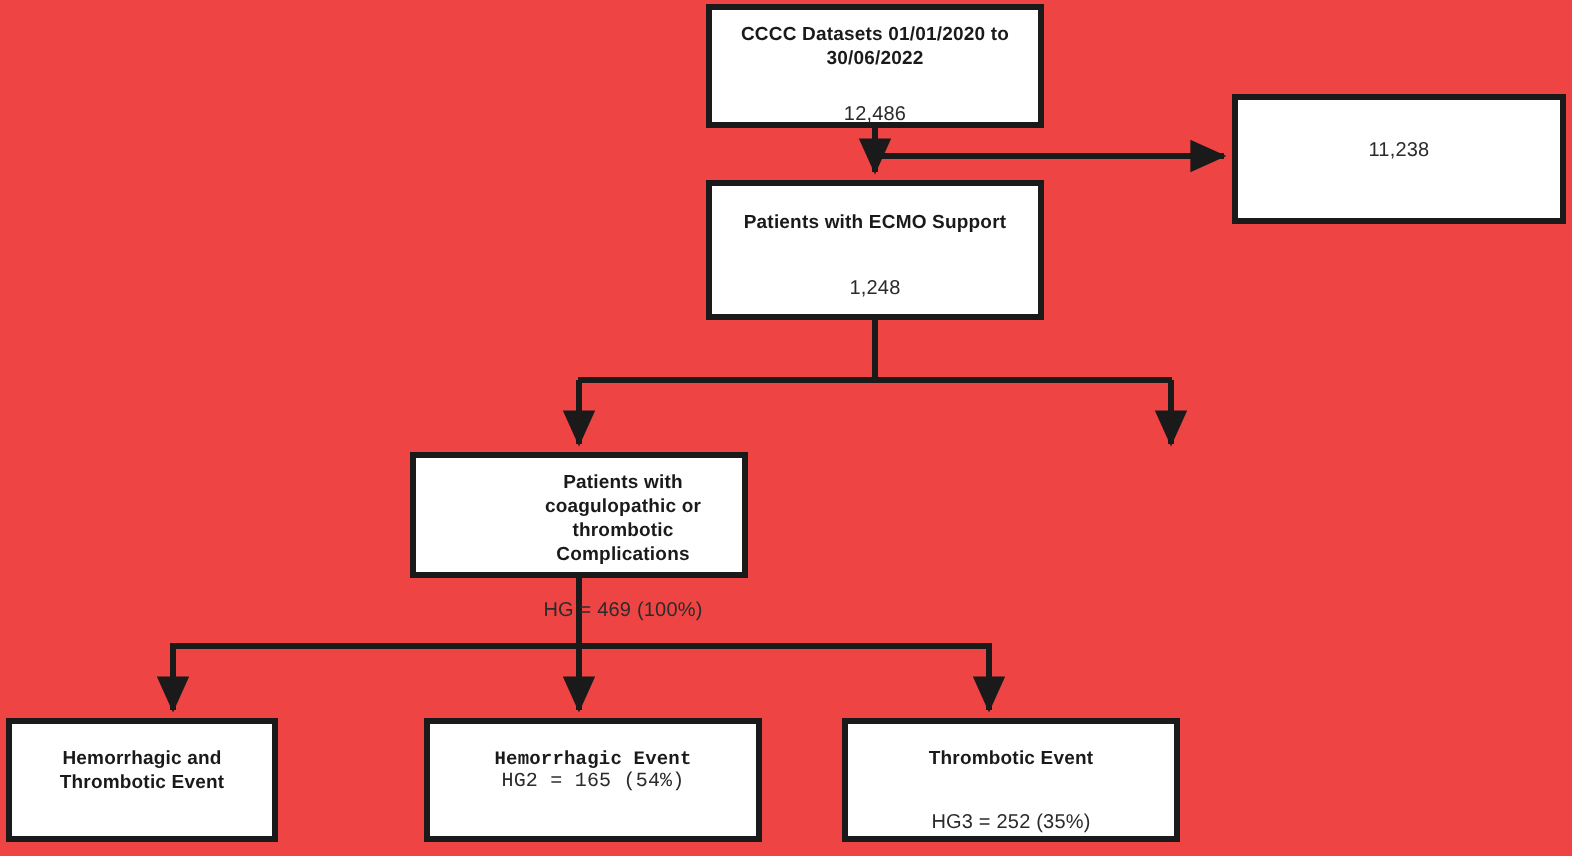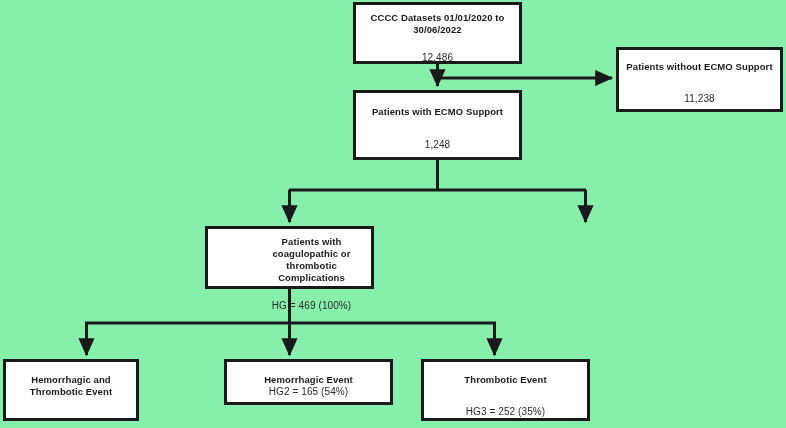--- a/index.html
+++ b/index.html
@@ -11,21 +11,21 @@
   body {
     width: 786px;
     height: 428px;
     font-family: "Liberation Sans", sans-serif;
     overflow: hidden;
   }
   #flowchart-root {
     position: relative;
     width: 786px;
     height: 428px;
-    background: #86efac;
+    background: #ef4444;
   }
   svg.connectors {
     position: absolute;
     left: 0;
     top: 0;
     width: 786px;
     height: 428px;
     pointer-events: none;
   }
   .node {
@@ -73,21 +73,21 @@
   #node-complications .node-value { margin-top: 15px; }
 
   #node-no-complications { left: 498px; top: 226px; width: 167px; height: 63px; }
   #node-no-complications .node-title { margin-top: 7px; }
   #node-no-complications .node-value { margin-top: 15px; }
 
   #node-hg1 { left: 3px;   top: 359px; width: 136px; height: 62px; gap: 11px; }
   #node-hg1 .node-title { margin-top: 12px; }
   #node-hg1 .node-value { margin-top: 20px; }
 
-  #node-hg2 { left: 224px; top: 359px; width: 169px; height: 46px; }
+  #node-hg2 { left: 212px; top: 359px; width: 169px; height: 62px; font-family: Liberation Mono, monospace; }
   #node-hg2 .node-title { margin-top: 12px; }
   #node-hg2 .node-value { }
 
   #node-hg3 { left: 421px; top: 359px; width: 169px; height: 62px; }
   #node-hg3 .node-title { margin-top: 12px; }
   #node-hg3 .node-value { margin-top: 20px; }
 </style>
 </head>
 <body>
 
@@ -118,21 +118,20 @@
     <path d="M494.5,323 L494.5,355" stroke="#1a1a1a" stroke-width="3" fill="none" marker-end="url(#arrowhead)"></path>
   </svg>
 
   <div class="node" id="node-source">
     <div class="node-title">CCCC Datasets 01/01/2020 to
 30/06/2022</div>
     <div class="node-value">12,486</div>
   </div>
 
   <div class="node" id="node-no-ecmo">
-    <div class="node-title">Patients without ECMO Support</div>
     <div class="node-value">11,238</div>
   </div>
 
   <div class="node" id="node-ecmo">
     <div class="node-title">Patients with ECMO Support</div>
     <div class="node-value">1,248</div>
   </div>
 
   <div class="node" id="node-complications">
     <div class="node-title">Patients with coagulopathic or

